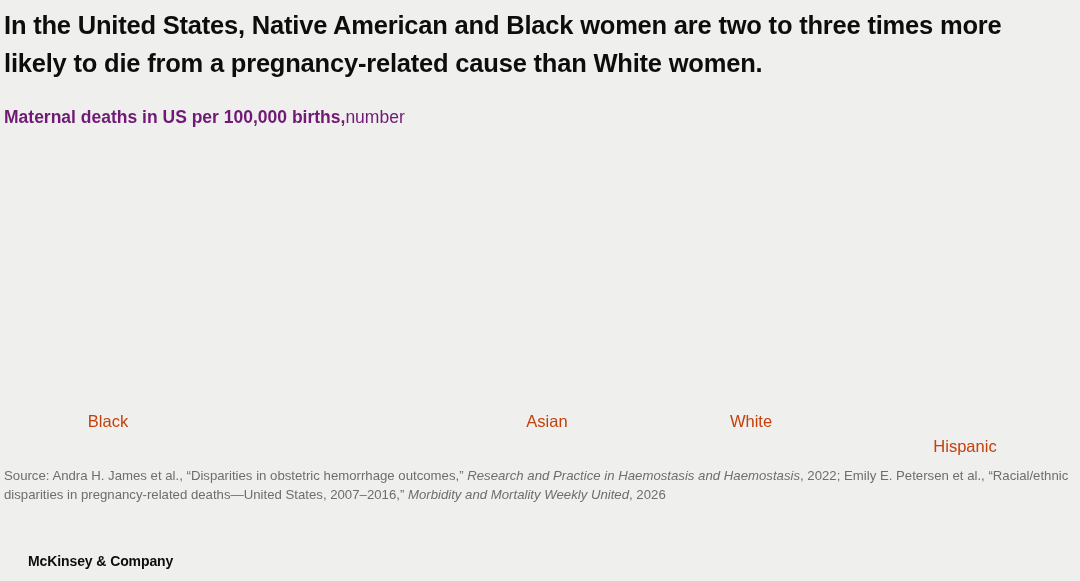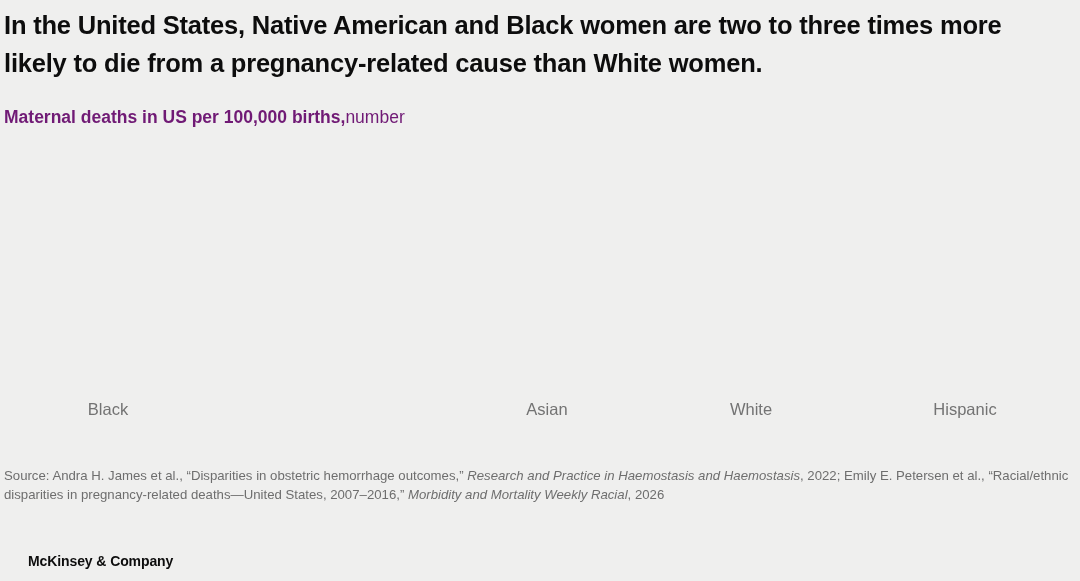--- a/index.html
+++ b/index.html
@@ -55,25 +55,25 @@
   }
   .axis {
     position: absolute;
     left: 0;
     top: 392px;
     width: 1080px;
     height: 34px;
   }
   .axis-label {
     position: absolute;
-    top: 0;
+    top: 12px;
     transform: translateX(-50%);
     font-size: 16.5px;
     line-height: 34px;
-    color: #737373;
+    color: #c2410c;
     white-space: nowrap;
   }
   .source {
     position: absolute;
     left: 4px;
     top: 466px;
     width: 1068px;
     font-size: 13.2px;
     line-height: 19px;
     color: #6e6e6e;
@@ -102,23 +102,23 @@
   <div class="subtitle">
     <span class="sub-strong">Maternal deaths in US per 100,000 births,</span><span class="sub-unit">number</span>
   </div>
 
   <div class="plot"></div>
 
   <div class="axis">
     <span class="axis-label" style="left:108px;">Black</span>
     <span class="axis-label" style="left:547px;">Asian</span>
     <span class="axis-label" style="left:751px;">White</span>
-    <span class="axis-label" style="left:965px;">Hispanic</span>
+    <span class="axis-label" style="left:965px;margin-top:25px;">Hispanic</span>
   </div>
 
   <div class="source">
     <span>Source: Andra H. James et al., “Disparities in obstetric hemorrhage outcomes,” </span><i>Research and Practice in Haemostasis and Haemostasis</i><span>, 2022; Emily E. Petersen</span>
-    <span>et al., “Racial/ethnic disparities in pregnancy-related deaths—United States, 2007–2016,” </span><i>Morbidity and Mortality Weekly Racial</i><span>, 2026</span>
+    <span>et al., “Racial/ethnic disparities in pregnancy-related deaths—United States, 2007–2016,” </span><i>Morbidity and Mortality Weekly United</i><span>, 2026</span>
   </div>
 
   <div class="footer">McKinsey &amp; Company</div>
 
 </div>
 
 </body></html>

